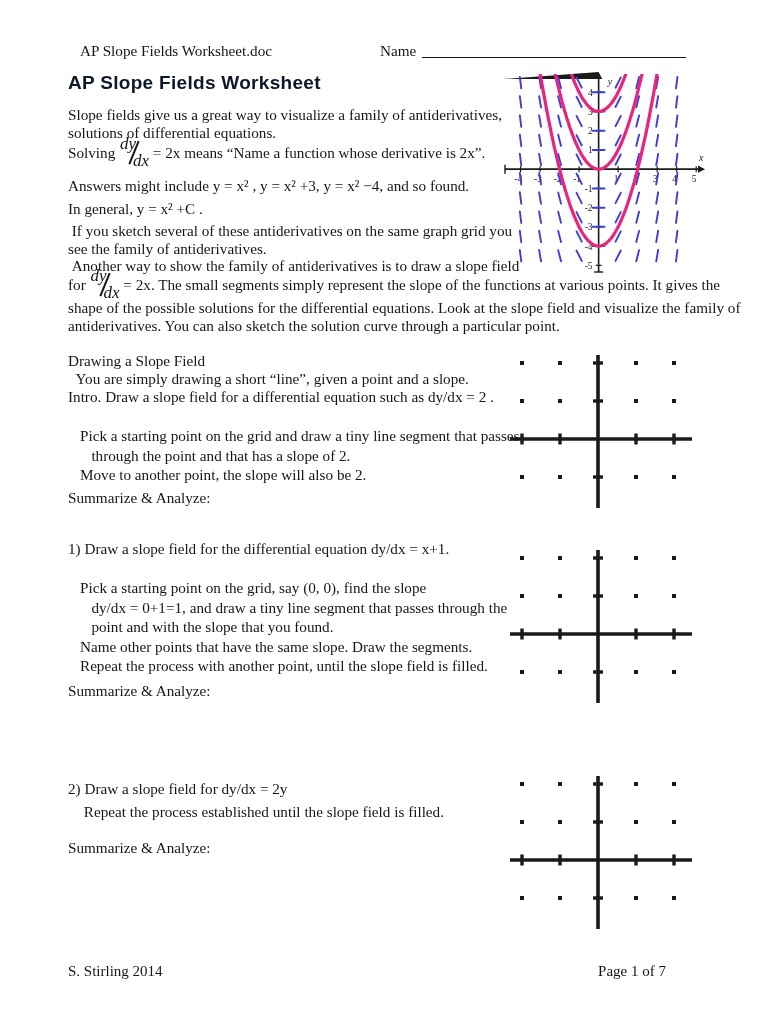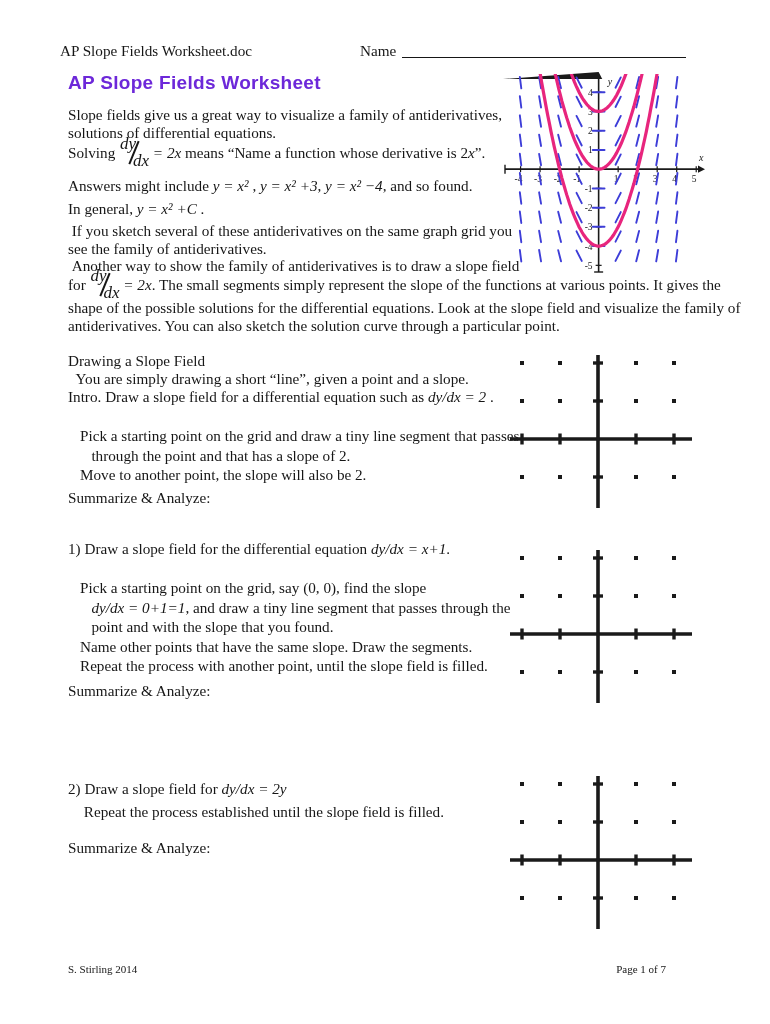--- a/index.html
+++ b/index.html
@@ -1,53 +1,53 @@
 <!DOCTYPE html>
 <html><head>
 <meta charset="utf-8">
 <style>
   html,body{margin:0;padding:0;background:#e8e8e8;}
   .page{position:relative;width:770px;height:1024px;background:#ffffff;margin:0 auto;
         font-family:"Liberation Serif","DejaVu Serif",serif;color:#161616;overflow:hidden;}
-  .hdr{position:absolute;top:42px;left:60px;right:84px;display:flex;font-size:15.2px;}
+  .hdr{position:absolute;top:42px;left:80px;right:84px;display:flex;font-size:15.2px;}
   .hdr .doc{width:300px;flex:0 0 300px;}
   .namewrap{flex:1;display:flex;align-items:flex-start;}
   .nameline{flex:1;border-bottom:1.2px solid #161616;height:15px;margin-left:6px;}
   .title{position:absolute;top:72px;left:68px;margin:0;
          font-family:"Liberation Sans","DejaVu Sans",sans-serif;
          font-size:19px;font-weight:bold;letter-spacing:0.3px;}
   .blk{position:absolute;left:68px;font-size:15.2px;line-height:18px;white-space:nowrap;}
   .blk .ln{white-space:nowrap;}
-  .m{font-style:italic;}
+  .m{}
   .b{font-weight:normal;}
   .frac{display:inline-block;position:relative;width:30px;height:28px;vertical-align:-9px;
         font-style:italic;font-size:17px;line-height:12px;}
   .fnum{position:absolute;top:-1px;left:1px;}
   .fden{position:absolute;bottom:0;right:0;}
   .fslash{position:absolute;left:14px;top:1px;width:1.5px;height:25px;background:#161616;
           transform:rotate(22deg);}
   .fig{position:absolute;}
   .steps{line-height:19.5px;}
   .footer{position:absolute;top:963px;left:68px;right:104px;display:flex;
-          justify-content:space-between;font-size:11px;text-align:center;}
+          justify-content:space-between;font-size:15px;text-align:center;}
 </style>
 </head>
 <body>
 
 <div class="page">
 
   <div class="hdr">
     <span class="doc">AP Slope Fields Worksheet.doc</span>
     <span class="namewrap">
       <span>Name</span>
       <span class="nameline"></span>
     </span>
   </div>
 
-  <h1 class="title" style="color: #6d28d9; text-align: right;">AP Slope Fields Worksheet</h1>
+  <h1 class="title" style="color: #0f172a; text-align: right;">AP Slope Fields Worksheet</h1>
 
   <div class="blk" style="top:106px">
       <div class="ln"><span>Slope fields give us a great way to visualize a family of antiderivatives,</span></div>
       <div class="ln"><span>solutions of differential equations.</span></div>
     </div>
   <div class="blk" style="top:139px">
       <div class="ln"><span>Solving </span><span class="frac"><span class="fnum">dy</span><span class="fslash"></span><span class="fden">dx</span></span><span class="m"> = 2x</span><span> means “Name a function whose derivative is 2</span><span class="m">x</span><span>”.</span></div>
     </div>
   <div class="blk" style="top:177px">
       <div class="ln"><span>Answers might include </span><span class="m">y = x²</span><span> , </span><span class="m">y = x² +3</span><span>, </span><span class="m">y = x² −4</span><span>, and so found.</span></div>

